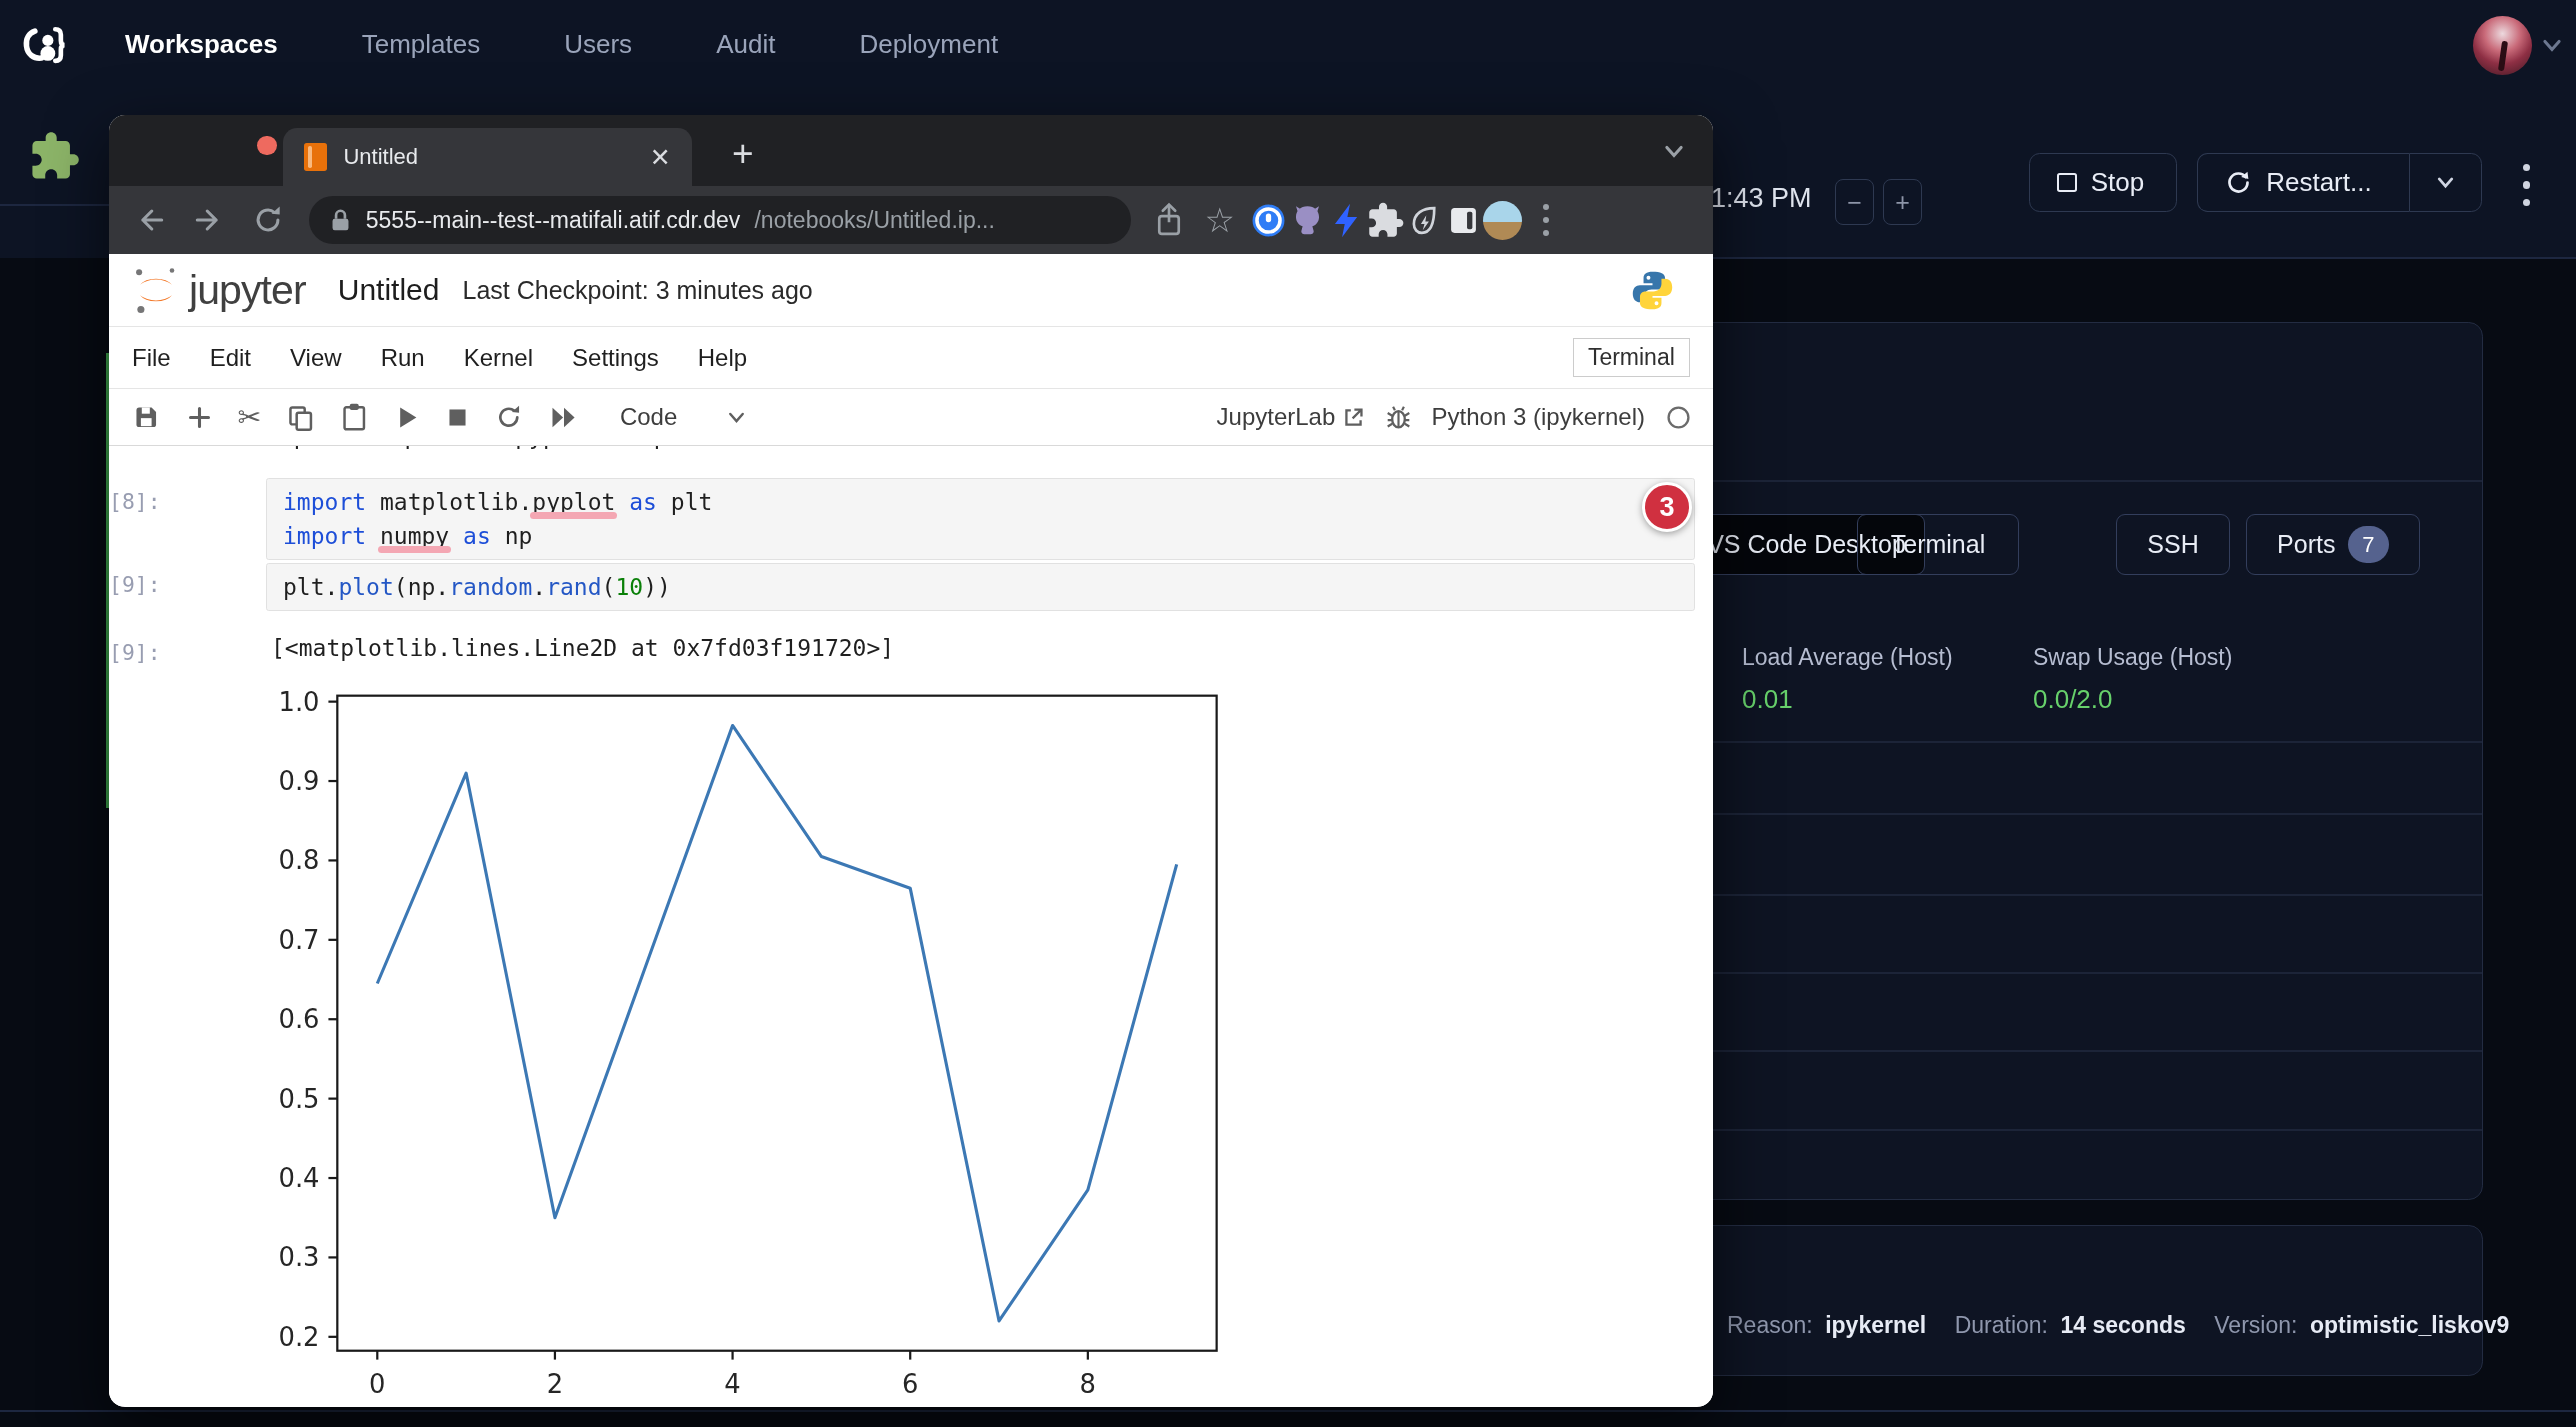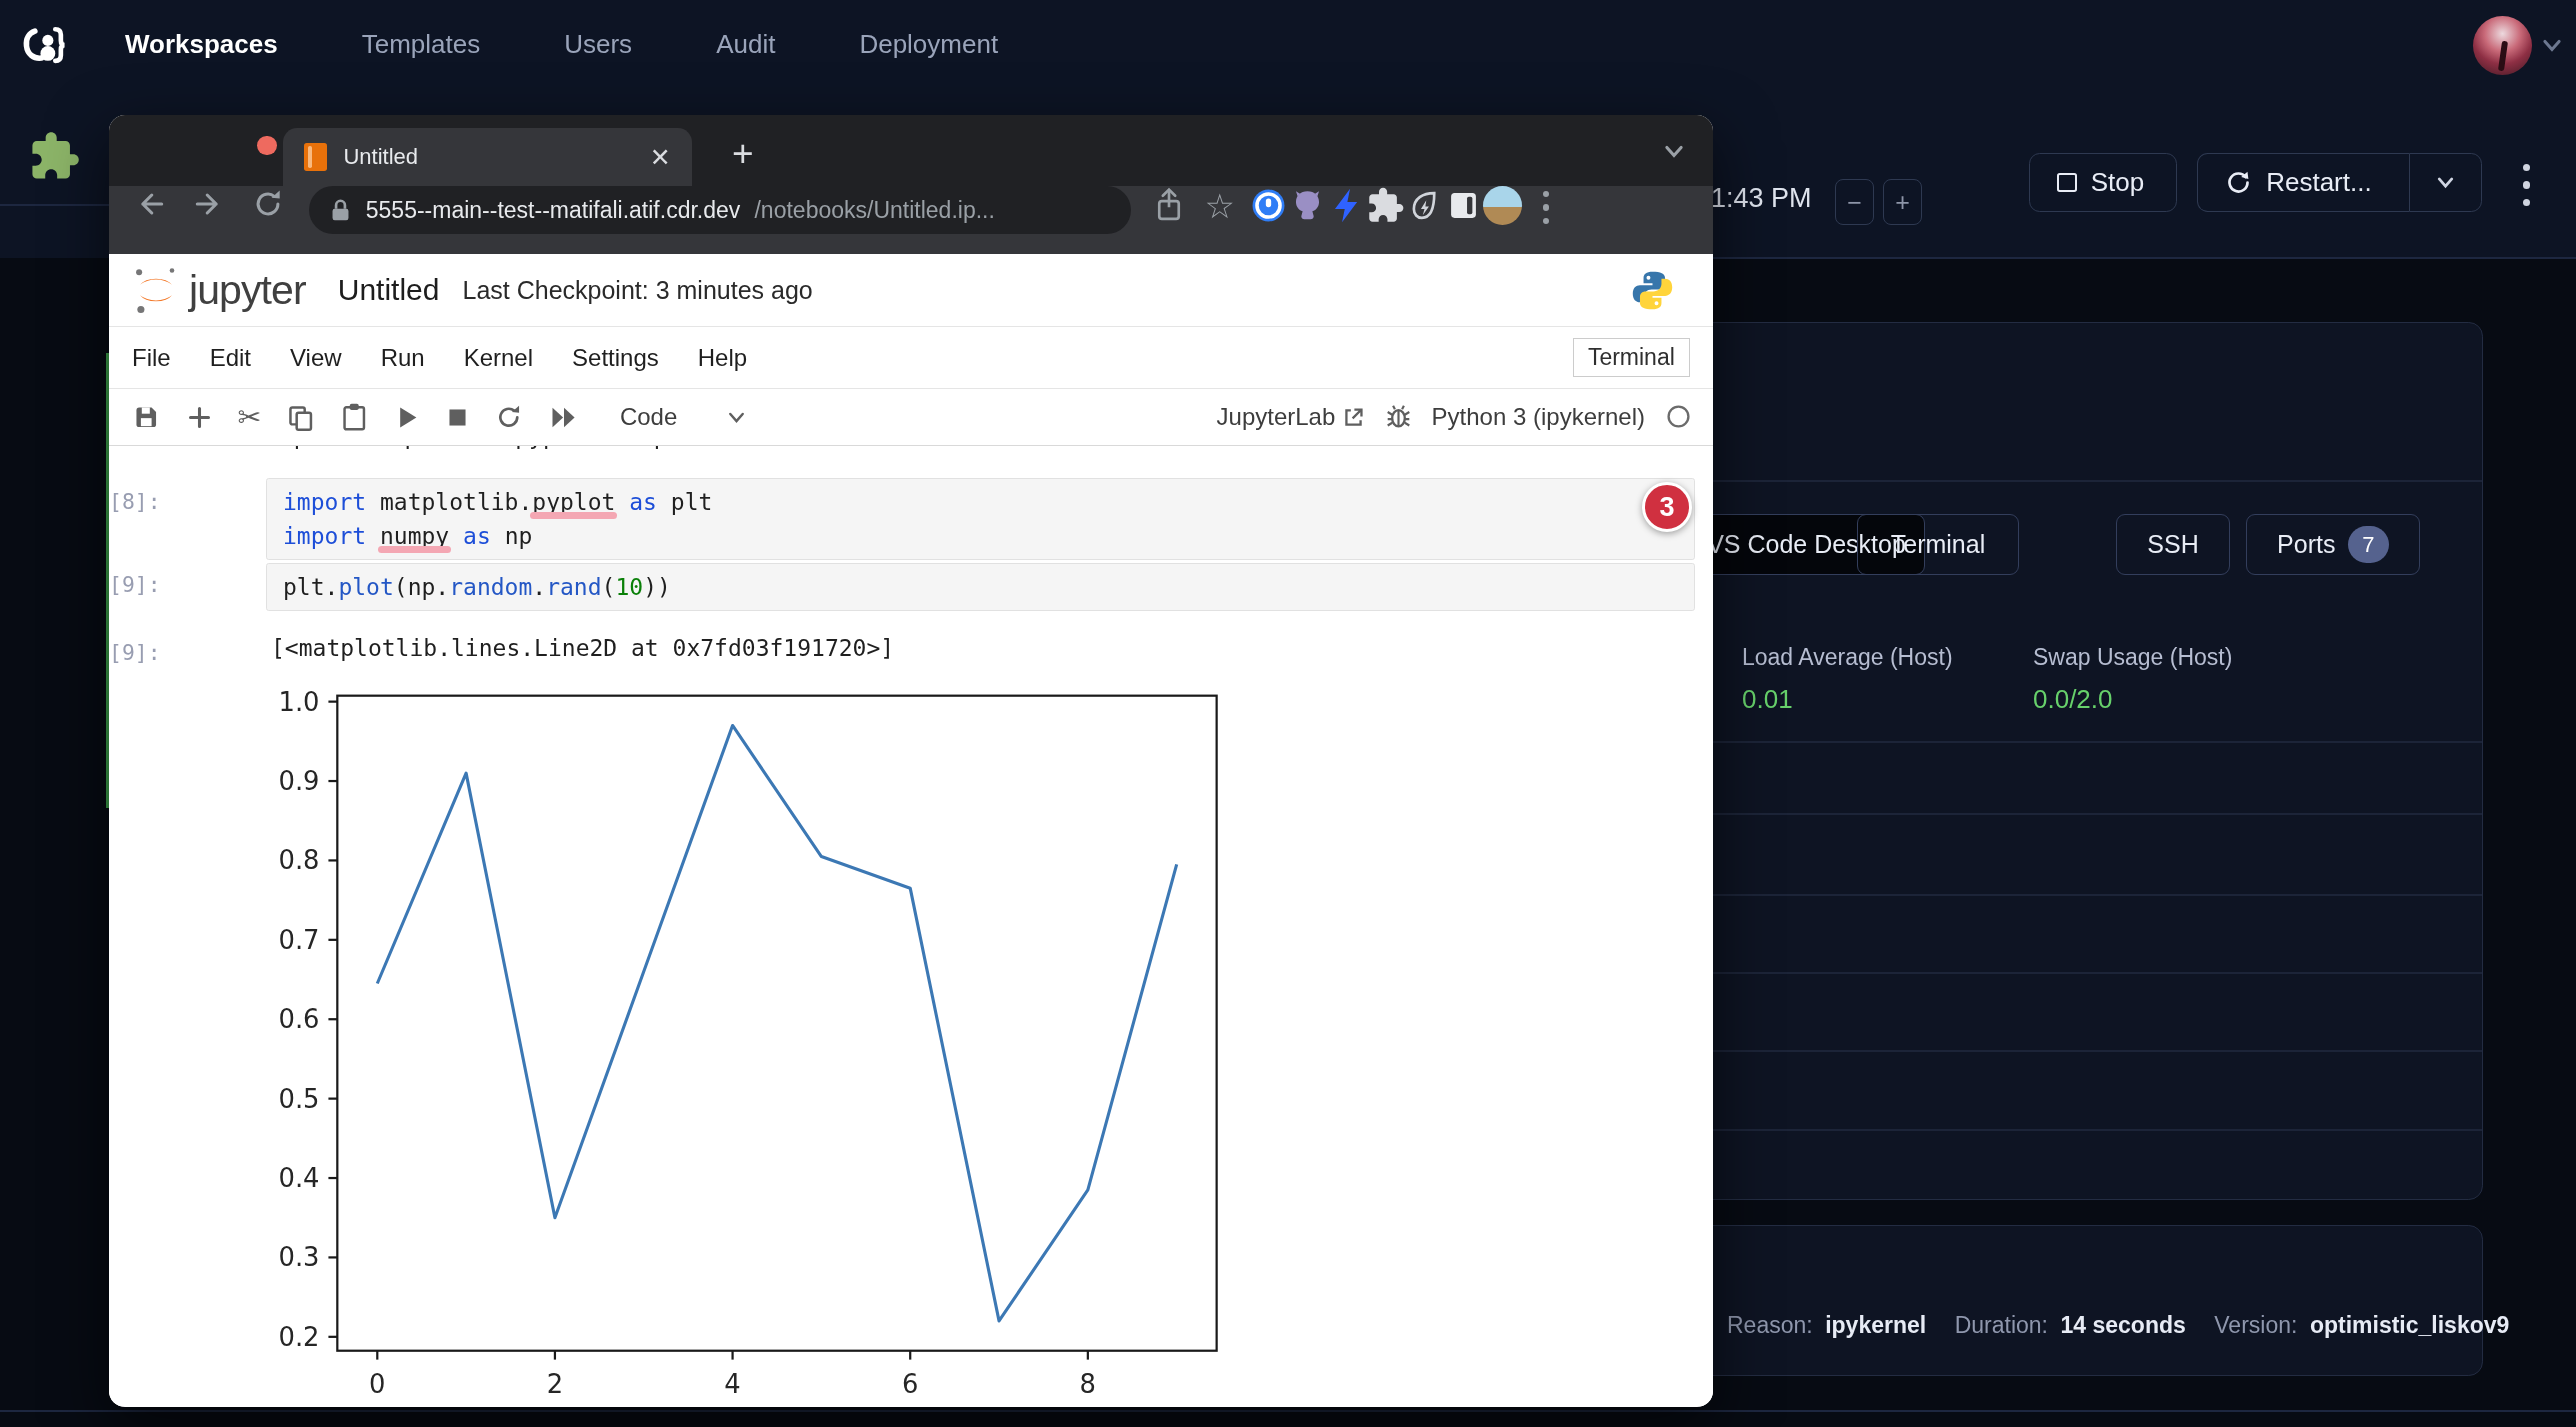--- a/index.html
+++ b/index.html
@@ -69,21 +69,21 @@
   #btab { left:174px; top:13.4px; width:409px; height:58px; background:#35363a; border-radius:14.2px 14.2px 0 0;
     display:flex; align-items:center; padding:0 21.4px; gap:16px; cursor:pointer; }
   #favicon { width:23px; height:28px; background:#e8710a; border-radius:2.7px; position:relative; }
   #favicon::after { content:""; position:absolute; left:3.6px; top:2.7px; width:4.5px; height:22px; background:#f9b97e; border-radius:1.8px; }
   #tab-title { color:#e8eaed; font-size:22px; flex:1; }
   #tab-close { color:#dadce0; font-size:25px; cursor:pointer; }
   #newtab-btn { left:623px; top:19.6px; color:#dadce0; font-size:37px; font-weight:300; cursor:pointer; line-height:1; }
   #strip-chevron { left:1549px; top:19.6px; color:#9aa0a6; cursor:pointer; }
 
   #btoolbar { left:0; top:71px; width:1604px; height:68px; background:#35363a;
-    display:flex; align-items:flex-start; }
+    display:flex; align-items:center; }
   .chrome-ico { color:#9aa0a6; flex:0 0 auto; display:flex; align-items:center; justify-content:center; cursor:pointer; }
   #urlbar { width:822px; height:48px; background:#202124; border-radius:24px; display:flex;
     align-items:center; padding:0 19.6px; gap:14.2px; margin:0 19.6px 0 23px; cursor:text; }
   #url-host { color:#e8eaed; font-size:23px; white-space:nowrap; }
   #url-path { color:#9aa0a6; font-size:23px; white-space:nowrap; }
   .ext { width:39px; height:39px; display:flex; align-items:center; justify-content:center; cursor:pointer; flex:0 0 auto; }
   #chrome-avatar { width:39px; height:39px; border-radius:50%; flex:0 0 auto; cursor:pointer;
     background:linear-gradient(180deg,#a9d5ea 0 55%, #b08a55 55% 100%); }
   #bkebab { width:23px; height:43px; display:flex; flex-direction:column; align-items:center;
     justify-content:center; gap:7.1px; margin:0 18px 0 12.5px; cursor:pointer; }
@@ -98,21 +98,21 @@
   #jmenu { left:0; top:212px; width:1604px; height:62px; background:#fff; border-bottom:1.8px solid #e5e5e5;
     display:flex; align-items:center; gap:39px; padding:0 23px; }
   .jmenu-item { font-size:24px; color:#1f1f1f; cursor:pointer; }
   #trusted-btn { margin-left:auto; border:1.8px solid #cccccc; padding:5.3px 14.2px; font-size:23px; color:#2f2f2f;
     background:#fff; cursor:pointer; }
   #jtoolbar { left:0; top:274px; width:1604px; height:57px; background:#fff; border-bottom:1.8px solid #d9d9d9;
     display:flex; align-items:center; gap:25px; padding:0 21.4px 0 23px; }
   .jt-ico { color:#5f5f5f; display:flex; align-items:center; cursor:pointer; }
   #cell-type { font-size:24px; color:#3d3d3d; margin-left:16px; cursor:pointer; }
   #ct-chevron { color:#5f5f5f; margin-left:23px; cursor:pointer; }
-  #jt-right { margin-left:auto; display:flex; align-items:flex-start; gap:19.6px; }
+  #jt-right { margin-left:auto; display:flex; align-items:flex-end; gap:19.6px; }
   #jupyterlab-link { font-size:24px; color:#3d3d3d; cursor:pointer; display:flex; align-items:center; gap:7.1px; }
   #kernel-name { font-size:24px; color:#3d3d3d; }
 
   
   #ncontent { left:0; top:331px; width:1604px; height:960px; background:#fff; overflow:hidden; }
   .mono { font-family:"DejaVu Sans Mono", monospace; }
   .prompt { position:absolute; font-size:21.4px; color:#989db1; }
   .codebox { position:absolute; left:157px; width:1429px; background:#f5f5f5; border:0.9px solid #e1e1e1;
     border-radius:2.7px; padding:6.2px 16px; font-size:23px; line-height:34px; color:#1f1f1f; cursor:text; }
   .kw { color:#1d4ed8; font-weight:400;text-align:center; }

